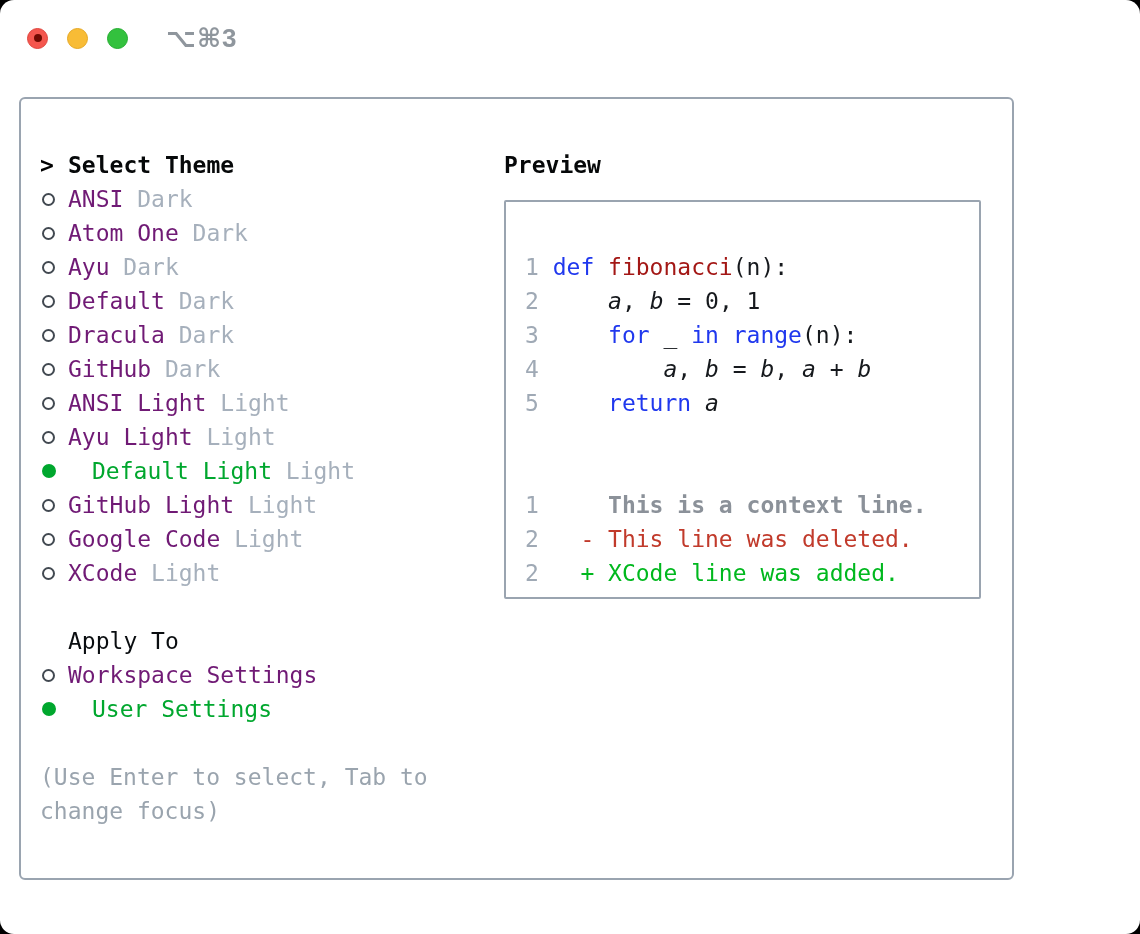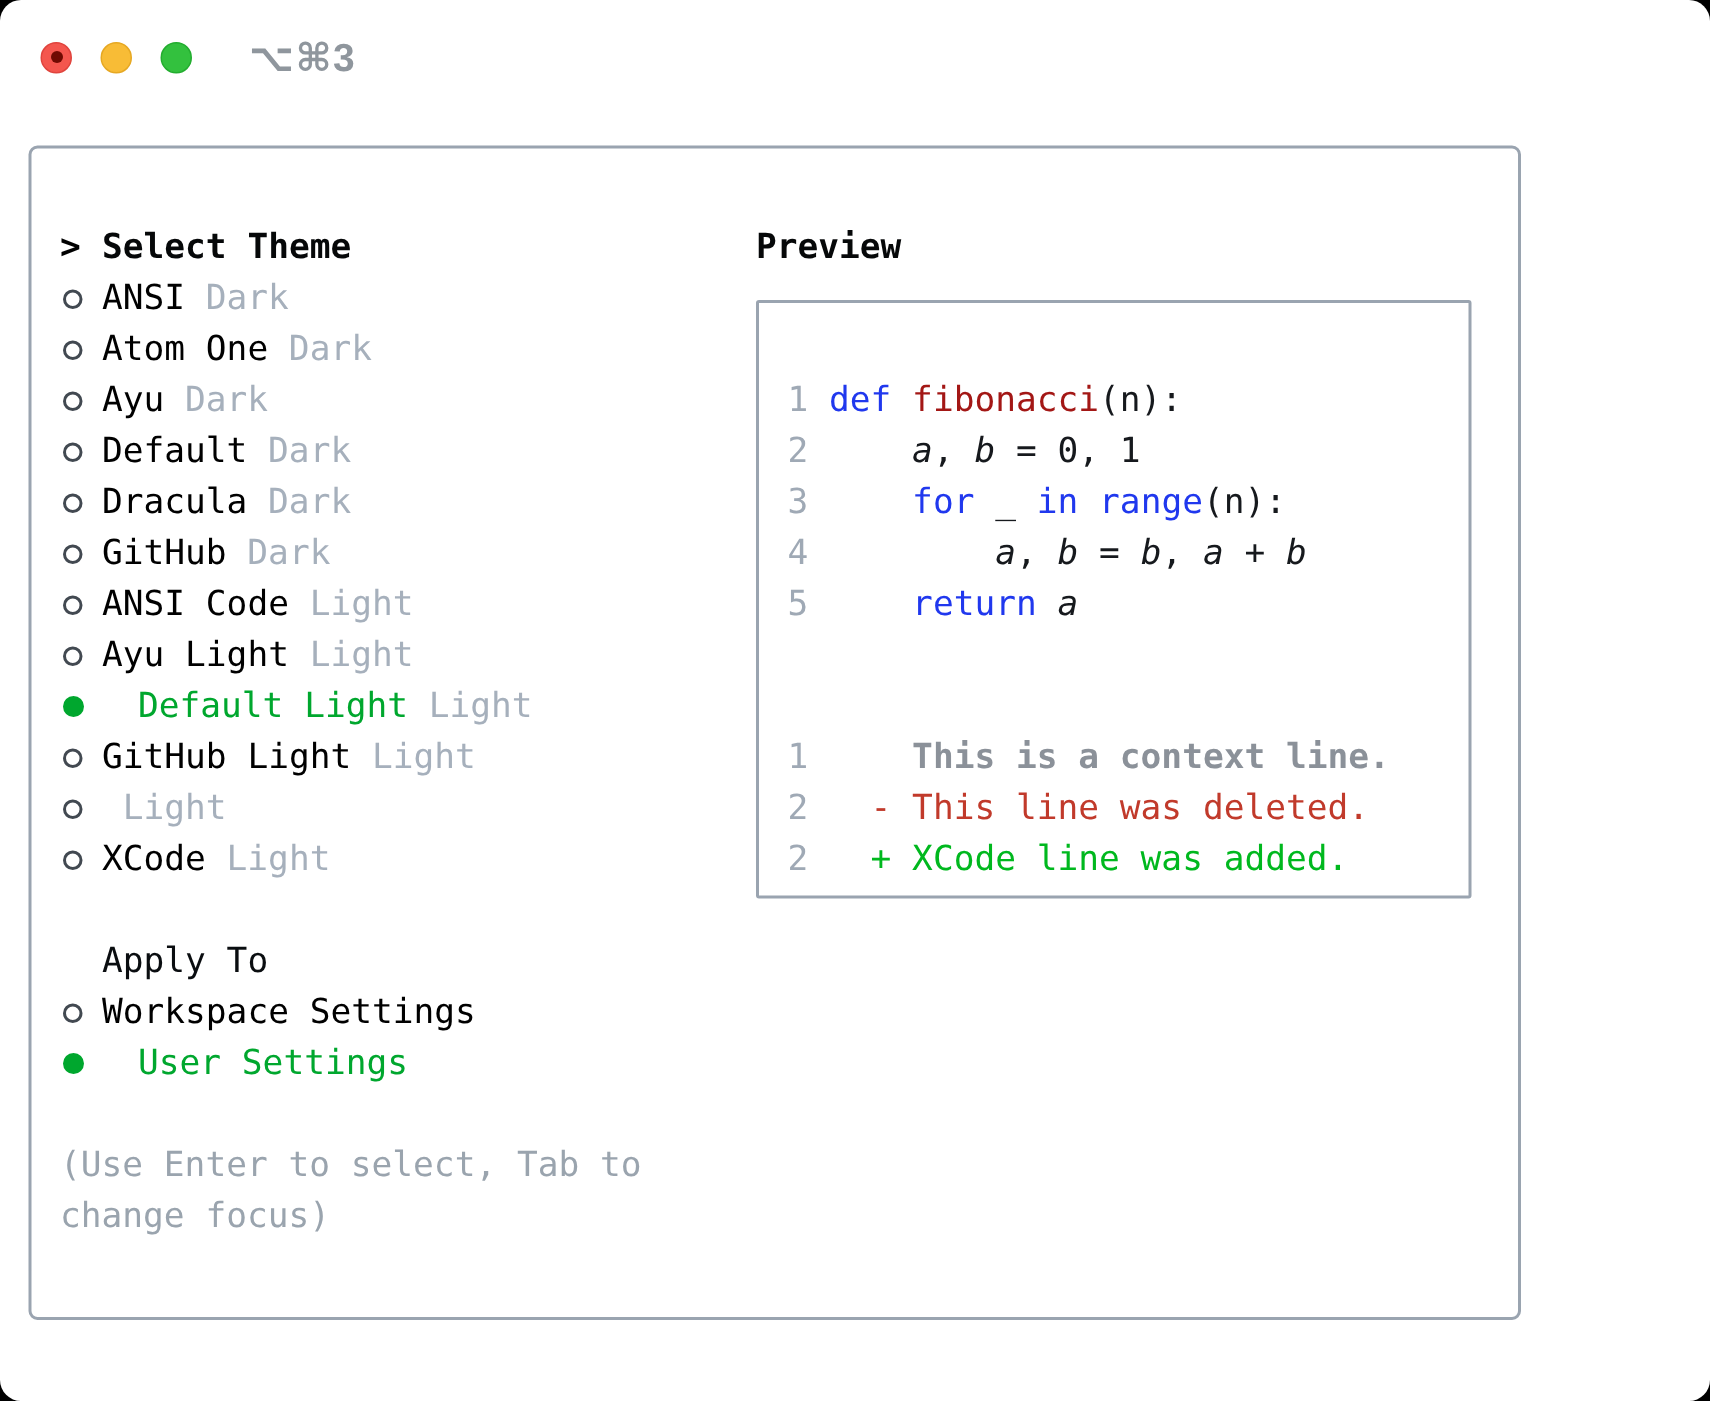--- a/index.html
+++ b/index.html
@@ -34,21 +34,21 @@
   }
   .leftcol{width:464px;flex:none;}
   .rightcol{flex:1;}
   .row{height:34px;display:flex;align-items:center;white-space:pre;}
   .marker{width:28px;flex:none;display:flex;align-items:center;}
   .prompt{color:#000;font-weight:700;white-space:pre;}
   .hdr{font-weight:700;color:#060809;}
   .hdr2{font-weight:400;color:#0a0d10;}
   .circle{width:13px;height:13px;border-radius:50%;border:2px solid #424951;box-sizing:border-box;margin-left:2px;}
   .circle.sel{background:#00a72e;border-color:#00a72e;width:14px;height:14px;}
-  .theme-name{color:#000000;}
+  .theme-name{color:#701a75;}
   .sel-text{color:#00a72e;margin-left:24px;}
   .variant{color:#a6b0bc;margin-left:13.8px;}
   .help{color:#9aa4ae;}
   .help div{height:34px;display:flex;align-items:center;}
   
   .preview-label{height:34px;display:flex;align-items:center;font-weight:700;color:#060809;}
   .preview-box{
     margin-top:18px;width:477px;height:399px;box-sizing:border-box;
     border:2px solid #9aa4b0;border-radius:2px;
     padding:48px 0 0 19px;background:#fff;
@@ -87,25 +87,25 @@
         <span class="hdr">Select Theme</span>
       </div>
 
       <div id="theme-list">
           <div class="row"><span class="marker"><span class="circle"></span></span><span class="theme-name">ANSI</span><span class="variant">Dark</span></div>
           <div class="row"><span class="marker"><span class="circle"></span></span><span class="theme-name">Atom One</span><span class="variant">Dark</span></div>
           <div class="row"><span class="marker"><span class="circle"></span></span><span class="theme-name">Ayu</span><span class="variant">Dark</span></div>
           <div class="row"><span class="marker"><span class="circle"></span></span><span class="theme-name">Default</span><span class="variant">Dark</span></div>
           <div class="row"><span class="marker"><span class="circle"></span></span><span class="theme-name">Dracula</span><span class="variant">Dark</span></div>
           <div class="row"><span class="marker"><span class="circle"></span></span><span class="theme-name">GitHub</span><span class="variant">Dark</span></div>
-          <div class="row"><span class="marker"><span class="circle"></span></span><span class="theme-name">ANSI Code</span><span class="variant">Light</span></div>
+          <div class="row"><span class="marker"><span class="circle"></span></span><span class="theme-name">ANSI Light</span><span class="variant">Light</span></div>
           <div class="row"><span class="marker"><span class="circle"></span></span><span class="theme-name">Ayu Light</span><span class="variant">Light</span></div>
           <div class="row"><span class="marker"><span class="circle sel"></span></span><span class="theme-name sel-text">Default Light</span><span class="variant">Light</span></div>
           <div class="row"><span class="marker"><span class="circle"></span></span><span class="theme-name">GitHub Light</span><span class="variant">Light</span></div>
-          <div class="row"><span class="marker"><span class="circle"></span></span><span class="variant">Light</span></div>
+          <div class="row"><span class="marker"><span class="circle"></span></span><span class="theme-name">Google Code</span><span class="variant">Light</span></div>
           <div class="row"><span class="marker"><span class="circle"></span></span><span class="theme-name">XCode</span><span class="variant">Light</span></div>
         </div>
 
       <div class="row"></div>
 
       <div class="row">
         <span class="marker"></span>
         <span class="hdr2">Apply To</span>
       </div>
 

